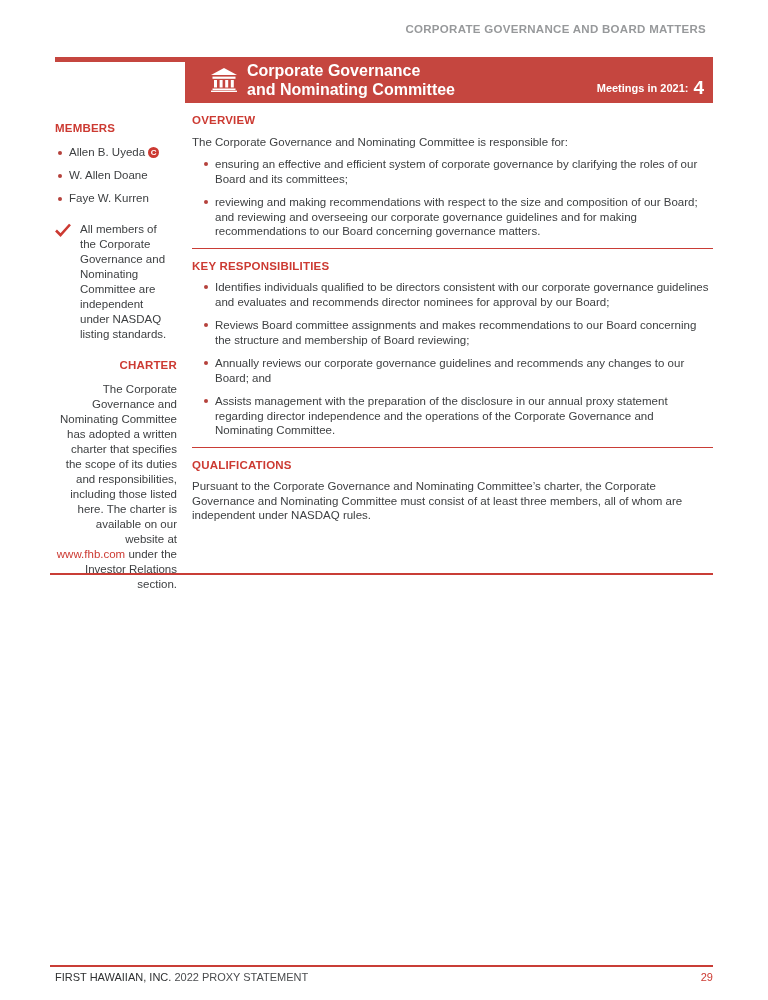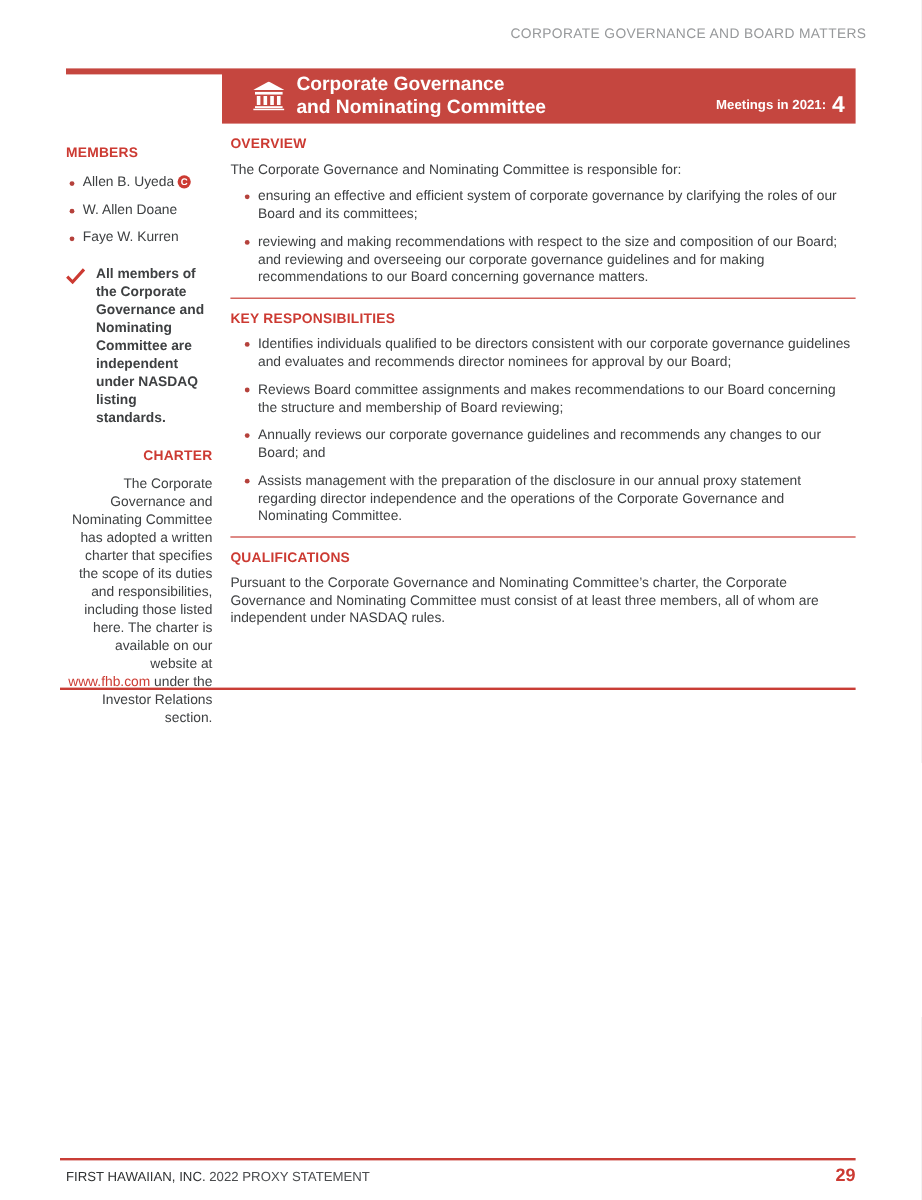--- a/index.html
+++ b/index.html
@@ -12,22 +12,22 @@
   }
   *{margin:0;padding:0;box-sizing:border-box;}
   html,body{background:#e8e8e8;}
   body{font-family:"Liberation Sans",sans-serif;}
   .page{
     position:relative;width:768px;height:1000px;background:#ffffff;
     margin:0 auto;overflow:hidden;color:var(--text-dark);
   }
   
   .running-header{
-    position:absolute;top:23px;right:46px;
-    font-size:11.5px;font-weight:normal;letter-spacing:.3px;
+    position:absolute;top:23px;right:62px;
+    font-size:11.5px;font-weight:bold;letter-spacing:.3px;
     color:var(--header-gray);
   }
   
   .banner-strip{
     position:absolute;left:55px;top:57px;width:130px;height:5px;
     background:var(--banner-red);
   }
   .banner{
     position:absolute;left:185px;top:57px;width:528px;height:46px;
     background:var(--banner-red);display:flex;align-items:center;
@@ -51,21 +51,21 @@
   .member-row .dot{
     width:4px;height:4px;border-radius:50%;background:var(--bullet-red);
     margin:6px 7px 0 3px;flex:0 0 auto;
   }
   .member-name{white-space:nowrap;}
   .chair-badge{
     display:inline-block;width:11px;height:11px;border-radius:50%;
     background:var(--heading-red);color:#fff;font-size:8px;font-weight:bold;
     text-align:center;line-height:11px;margin-left:3px;vertical-align:1px;
   }
-  .independence-note{display:flex;margin-top:16px;font-weight:bold;}
+  .independence-note{display:flex;margin-top:16px;}
   .check-icon{
     flex:0 0 auto;width:16px;height:14px;margin-right:9px;margin-top:1px;
   }
   .independence-note .note-text{width:95px;}
   .charter-block{margin-top:16px;text-align:right;}
   .charter-text{width:122px;}
   .link-red{color:var(--heading-red);text-decoration:none;}
   
   .main{position:absolute;left:192px;top:113px;width:521px;font-size:11.5px;line-height:14.5px;}
   .section-heading{
@@ -91,21 +91,21 @@
   .footer-rule{
     position:absolute;left:50px;top:965px;width:663px;height:1.5px;
     background:var(--rule-red);
   }
   .footer{
     position:absolute;left:55px;top:971px;width:658px;
     display:flex;justify-content:space-between;align-items:baseline;
     font-size:11px;color:#4a4c4e;
   }
   .footer .company{font-weight:normal;color:#2f3132;}
-  .footer .page-number{font-weight:bold;color:var(--heading-red);font-size:15px;}
+  .footer .page-number{font-weight:normal;color:var(--heading-red);font-size:11px;}
 </style>
 </head>
 <body>
 
 <div class="page">
 
   <div class="running-header">CORPORATE GOVERNANCE AND BOARD MATTERS</div>
 
   <div class="banner-strip"></div>
 

